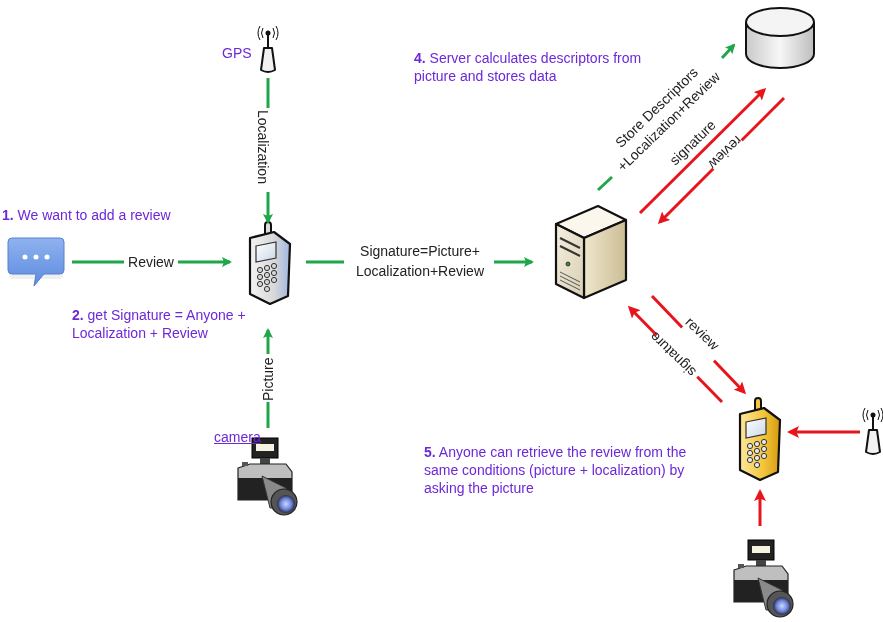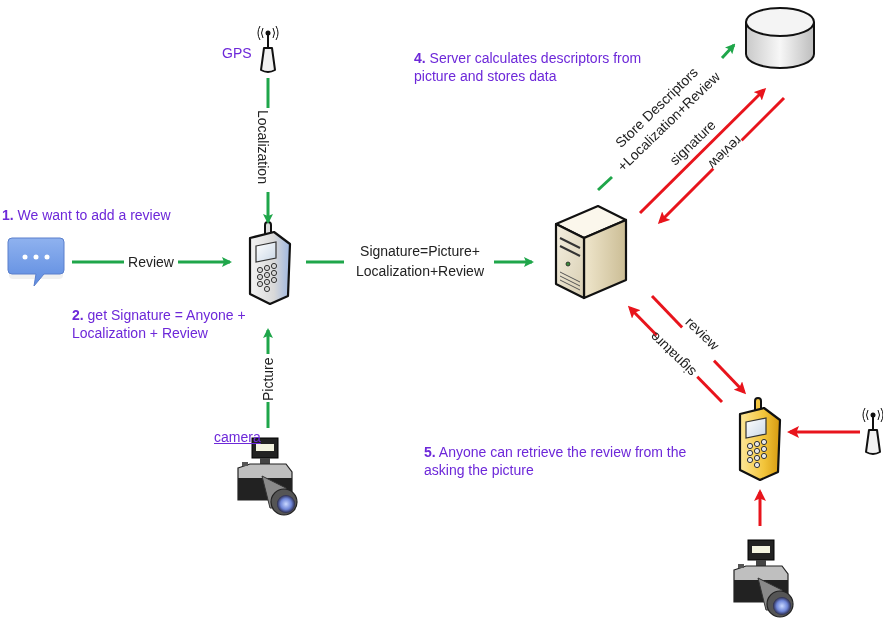--- a/index.html
+++ b/index.html
@@ -224,14 +224,15 @@
 <div class="lbl center" style="left:330px; top:181px; width:184px;">
 </div>
 
 <div class="lbl center" style="left:414px; top:49px; width:266px;">
   <div><b>4.</b> <span>Server calculates descriptors from</span></div>
   <div>picture and stores data</div>
 </div>
 
 <div class="lbl center" style="left:424px; top:410px; width:304px;margin-top:33px;">
   <div><b>5.</b> <span>Anyone can retrieve the review from the</span></div>
+  <div>same conditions (picture + localization) by</div>
   <div>asking the picture</div>
 </div>
 
 </body></html>

